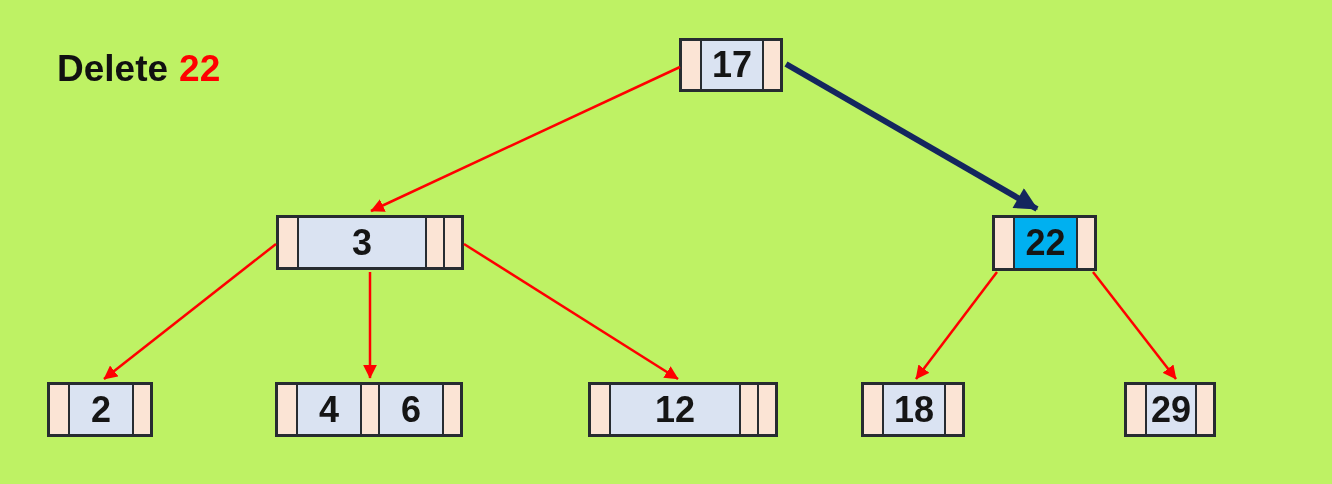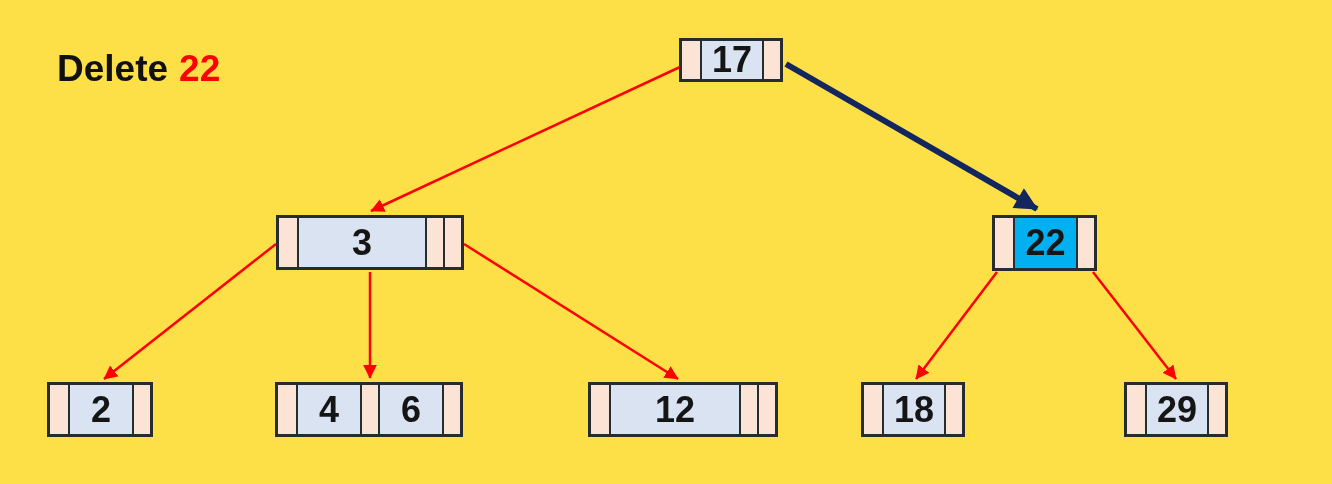--- a/index.html
+++ b/index.html
@@ -1,20 +1,20 @@
 <!DOCTYPE html>
 <html style="--pointer_fill: #FBE4D5; --value_fill: #DAE3F2; --highlight_fill: #00B0F0; --border: #272C31; --arrow_red: #FF0000; --arrow_navy: #14265E; --title_target: #FF0000;"><head>
 <meta charset="utf-8">
 <style>
   html, body { margin: 0; padding: 0; background: #ffffff; }
   #canvas {
     position: relative;
     width: 1332px;
     height: 484px;
-    background: #fde047;
+    background: #bef264;
     overflow: hidden;
     font-family: "Liberation Sans", sans-serif;
   }
   .title {
     position: absolute;
     left: 57px;
     top: 50px;
     font-weight: 700;
     font-size: 37px;
     line-height: 1;
@@ -57,21 +57,21 @@
   .mk-navy { fill: var(--arrow_navy, #14265e); }
 </style>
 </head>
 <body>
 
 <div id="canvas">
 
   <div class="title"><span>Delete</span><span class="target">22</span></div>
 
   <div id="tree">
-      <div class="node" style="left: 679px; top: 38px; width: 104px; height: 44px;">
+      <div class="node" style="left: 679px; top: 38px; width: 104px; height: 54px;">
         <div class="cell ptr"></div>
         <div class="cell val">17</div>
         <div class="cell ptr"></div>
       </div>
       <div class="node" style="left: 276px; top: 215px; width: 188px; height: 55px;">
         <div class="cell ptr"></div>
         <div class="cell val">3</div>
         <div class="cell ptr"></div>
         <div class="cell ptr"></div>
       </div>
@@ -96,21 +96,21 @@
         <div class="cell ptr"></div>
         <div class="cell val">12</div>
         <div class="cell ptr"></div>
         <div class="cell ptr"></div>
       </div>
       <div class="node" style="left: 861px; top: 382px; width: 104px; height: 55px;">
         <div class="cell ptr"></div>
         <div class="cell val">18</div>
         <div class="cell ptr"></div>
       </div>
-      <div class="node" style="left: 1124px; top: 382px; width: 104px; height: 55px;">
+      <div class="node" style="left: 1124px; top: 382px; width: 92px; height: 55px;">
         <div class="cell ptr"></div>
         <div class="cell val">29</div>
         <div class="cell ptr"></div>
       </div>
     </div>
 
   <svg id="edges" viewBox="0 0 1332 484" xmlns="http://www.w3.org/2000/svg">
     <defs>
       <marker id="arrow-red" viewBox="0 0 10 10" refX="9.5" refY="5" markerWidth="5.5" markerHeight="5.5" orient="auto-start-reverse">
         <path d="M0,0 L10,5 L0,10 z" class="mk-red"></path>

